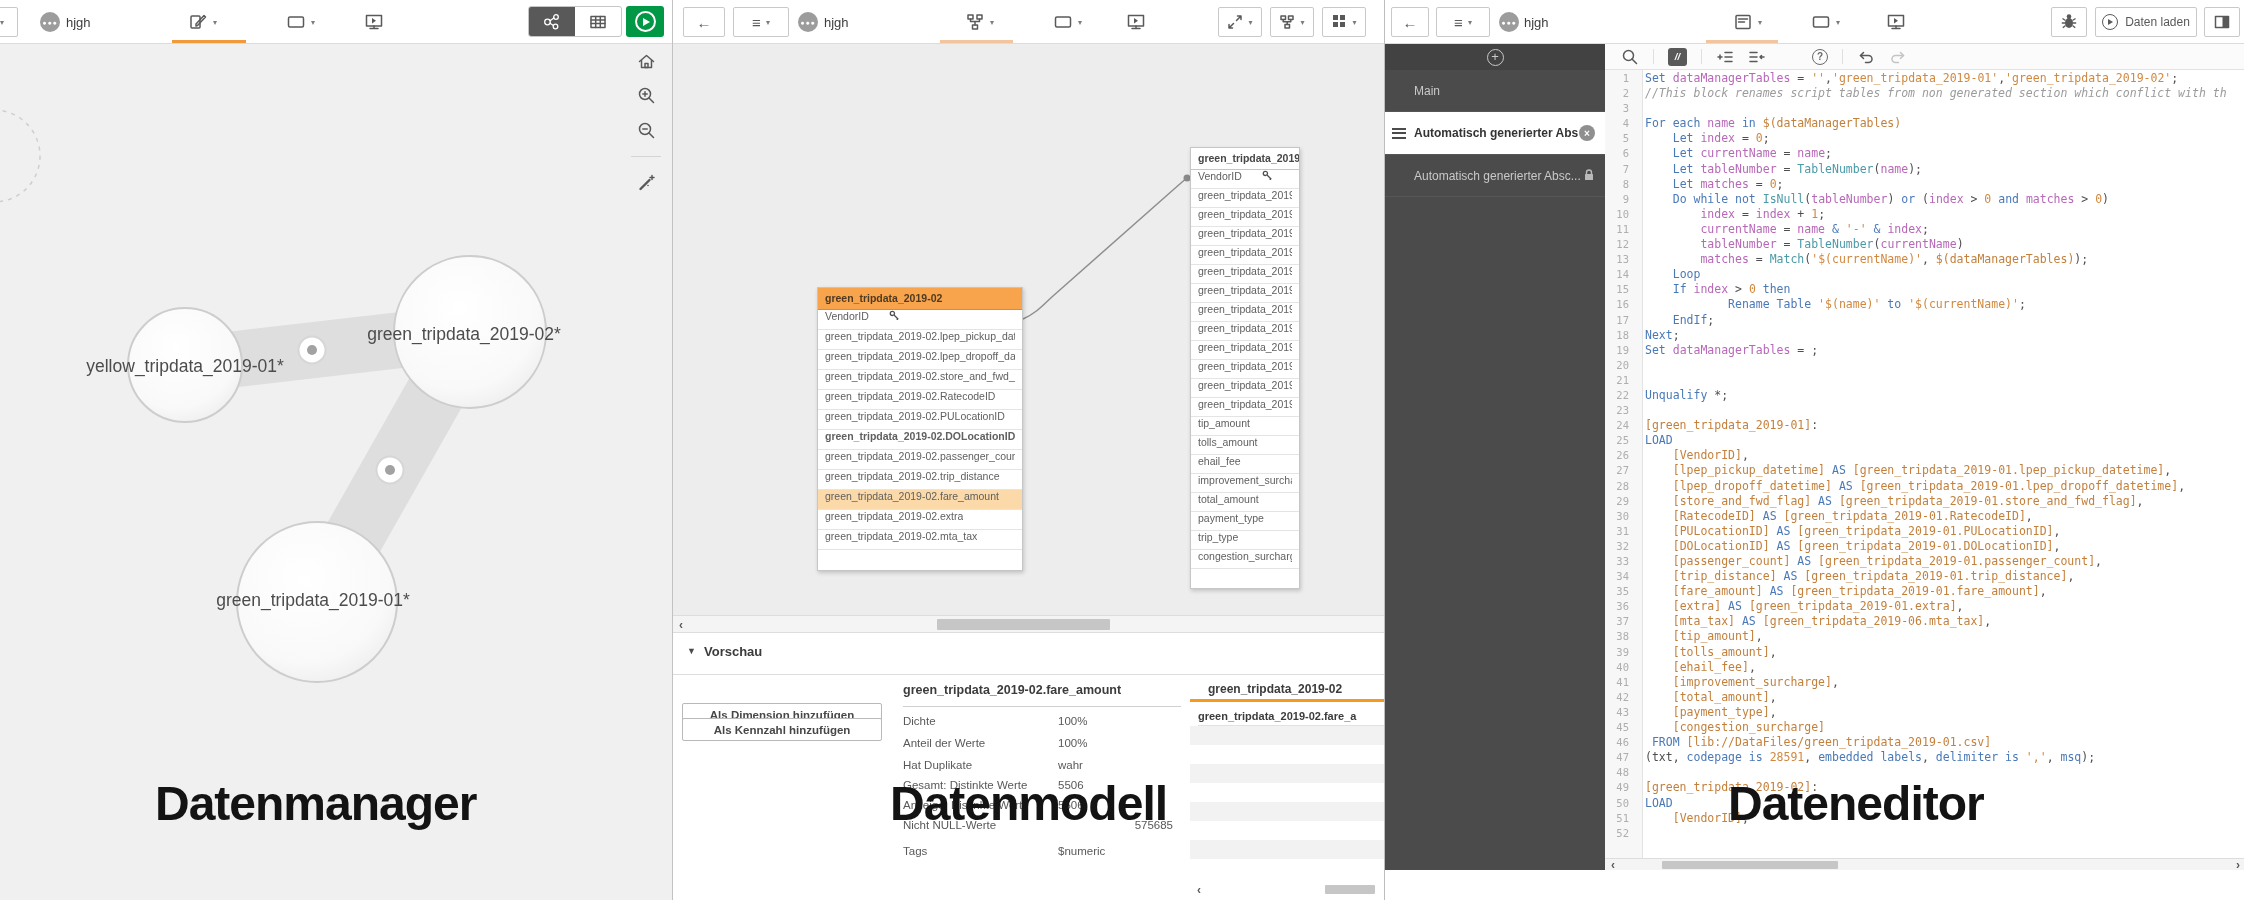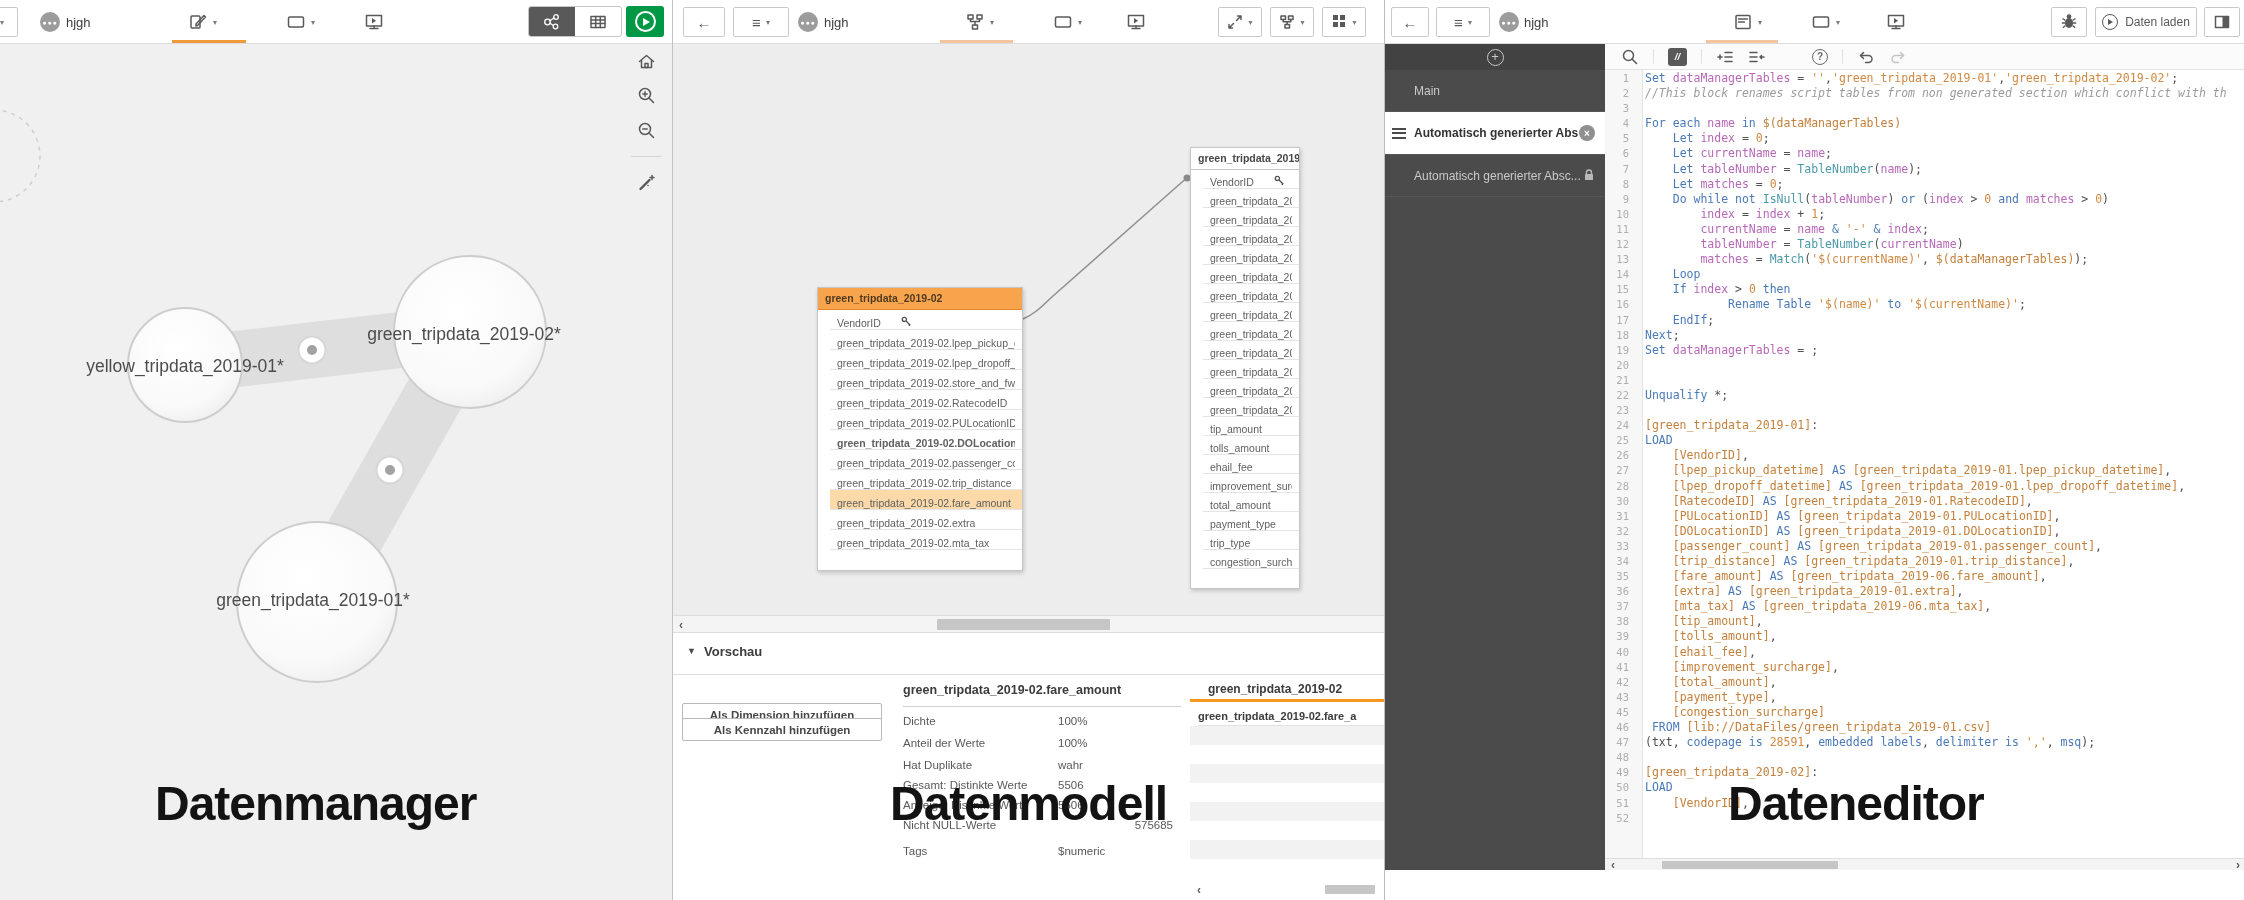--- a/index.html
+++ b/index.html
@@ -24,21 +24,21 @@
   .backg{font-size:15px;color:#595959;line-height:1;}
   
   .tools{position:absolute;right:12px;top:52px;width:28px;display:flex;flex-direction:column;align-items:center;gap:16px;z-index:4;}
   .tools .div{width:30px;height:1px;background:#d4d4d4;}
   
   .blabel{position:absolute;transform:translateX(-50%);font-size:17.5px;color:#4c4c4c;white-space:nowrap;z-index:3;}
   
   .dmtable{position:absolute;background:#fff;border:1px solid #c6c6c6;box-shadow:1px 2px 4px rgba(0,0,0,.18);font-size:10.5px;color:#606060;z-index:3;}
   .dmhead{height:22px;line-height:21px;padding:0 7px;font-weight:bold;color:#474747;background:#fff;border-bottom:1px solid #c6c6c6;white-space:nowrap;overflow:hidden;}
   .dmtable.t1 .dmhead{background:#f8a44c;border-bottom-color:#e08a2e;color:#4e3a22;}
-  .dmrow{height:20px;padding:0 7px;border-bottom:1px solid #e4e4e4;white-space:nowrap;overflow:hidden;display:flex;align-items:flex-end;gap:20px;margin-left:12px;}
+  .dmrow{height:20px;padding:0 7px;border-bottom:1px solid #e4e4e4;white-space:nowrap;overflow:hidden;display:flex;align-items:flex-start;gap:20px;}
   .dmtable.t2 .dmrow{height:19px;}
   .dmrow.hl{background:#fbd9a8;}
   .dmrow:last-child{border-bottom:none;}
   
   .hscroll{position:absolute;background:#f4f4f4;border-top:1px solid #ddd;border-bottom:1px solid #ddd;z-index:4;}
   .thumb{position:absolute;background:#c6c6c6;border-radius:1px;}
   .scar{position:absolute;font-size:12px;color:#5a5a5a;font-weight:bold;line-height:1;}
   #vorschau{position:absolute;left:0;right:0;top:633px;bottom:0;background:#fff;z-index:4;}
   #vs-head{position:absolute;left:0;right:0;top:0;height:42px;background:#fff;border-bottom:1px solid #ddd;}
   .vbtn{position:absolute;left:9px;width:200px;height:23px;border:1px solid #b9b9b9;border-radius:2px;background:#fff;
@@ -620,26 +620,27 @@
         <div class="crow"><span class="ln">19</span><span class="lt"><span class="tk-kw">Set </span><span class="tk-vr">dataManagerTables</span><span class="tk-pl"> = ;</span></span></div>
         <div class="crow"><span class="ln">20</span><span class="lt"></span></div>
         <div class="crow"><span class="ln">21</span><span class="lt"></span></div>
         <div class="crow"><span class="ln">22</span><span class="lt"><span class="tk-kw">Unqualify </span><span class="tk-pl">*;</span></span></div>
         <div class="crow"><span class="ln">23</span><span class="lt"></span></div>
         <div class="crow"><span class="ln">24</span><span class="lt"><span class="tk-br">[green_tripdata_2019-01]</span><span class="tk-pl">:</span></span></div>
         <div class="crow"><span class="ln">25</span><span class="lt"><span class="tk-kw">LOAD</span></span></div>
         <div class="crow"><span class="ln">26</span><span class="lt"><span class="tk-pl">    </span><span class="tk-br">[VendorID]</span><span class="tk-pl">,</span></span></div>
         <div class="crow"><span class="ln">27</span><span class="lt"><span class="tk-pl">    </span><span class="tk-br">[lpep_pickup_datetime]</span><span class="tk-kw"> AS </span><span class="tk-br">[green_tripdata_2019-01.lpep_pickup_datetime]</span><span class="tk-pl">,</span></span></div>
         <div class="crow"><span class="ln">28</span><span class="lt"><span class="tk-pl">    </span><span class="tk-br">[lpep_dropoff_datetime]</span><span class="tk-kw"> AS </span><span class="tk-br">[green_tripdata_2019-01.lpep_dropoff_datetime]</span><span class="tk-pl">,</span></span></div>
+        <div class="crow"><span class="ln">29</span><span class="lt"><span class="tk-pl">    </span><span class="tk-br">[store_and_fwd_flag]</span><span class="tk-kw"> AS </span><span class="tk-br">[green_tripdata_2019-01.store_and_fwd_flag]</span><span class="tk-pl">,</span></span></div>
         <div class="crow"><span class="ln">30</span><span class="lt"><span class="tk-pl">    </span><span class="tk-br">[RatecodeID]</span><span class="tk-kw"> AS </span><span class="tk-br">[green_tripdata_2019-01.RatecodeID]</span><span class="tk-pl">,</span></span></div>
         <div class="crow"><span class="ln">31</span><span class="lt"><span class="tk-pl">    </span><span class="tk-br">[PULocationID]</span><span class="tk-kw"> AS </span><span class="tk-br">[green_tripdata_2019-01.PULocationID]</span><span class="tk-pl">,</span></span></div>
         <div class="crow"><span class="ln">32</span><span class="lt"><span class="tk-pl">    </span><span class="tk-br">[DOLocationID]</span><span class="tk-kw"> AS </span><span class="tk-br">[green_tripdata_2019-01.DOLocationID]</span><span class="tk-pl">,</span></span></div>
         <div class="crow"><span class="ln">33</span><span class="lt"><span class="tk-pl">    </span><span class="tk-br">[passenger_count]</span><span class="tk-kw"> AS </span><span class="tk-br">[green_tripdata_2019-01.passenger_count]</span><span class="tk-pl">,</span></span></div>
         <div class="crow"><span class="ln">34</span><span class="lt"><span class="tk-pl">    </span><span class="tk-br">[trip_distance]</span><span class="tk-kw"> AS </span><span class="tk-br">[green_tripdata_2019-01.trip_distance]</span><span class="tk-pl">,</span></span></div>
-        <div class="crow"><span class="ln">35</span><span class="lt"><span class="tk-pl">    </span><span class="tk-br">[fare_amount]</span><span class="tk-kw"> AS </span><span class="tk-br">[green_tripdata_2019-06.fare_amount]</span><span class="tk-pl">,</span></span></div>
+        <div class="crow"><span class="ln">35</span><span class="lt"><span class="tk-pl">    </span><span class="tk-br">[fare_amount]</span><span class="tk-kw"> AS </span><span class="tk-br">[green_tripdata_2019-01.fare_amount]</span><span class="tk-pl">,</span></span></div>
         <div class="crow"><span class="ln">36</span><span class="lt"><span class="tk-pl">    </span><span class="tk-br">[extra]</span><span class="tk-kw"> AS </span><span class="tk-br">[green_tripdata_2019-01.extra]</span><span class="tk-pl">,</span></span></div>
         <div class="crow"><span class="ln">37</span><span class="lt"><span class="tk-pl">    </span><span class="tk-br">[mta_tax]</span><span class="tk-kw"> AS </span><span class="tk-br">[green_tripdata_2019-06.mta_tax]</span><span class="tk-pl">,</span></span></div>
         <div class="crow"><span class="ln">38</span><span class="lt"><span class="tk-pl">    </span><span class="tk-br">[tip_amount]</span><span class="tk-pl">,</span></span></div>
         <div class="crow"><span class="ln">39</span><span class="lt"><span class="tk-pl">    </span><span class="tk-br">[tolls_amount]</span><span class="tk-pl">,</span></span></div>
         <div class="crow"><span class="ln">40</span><span class="lt"><span class="tk-pl">    </span><span class="tk-br">[ehail_fee]</span><span class="tk-pl">,</span></span></div>
         <div class="crow"><span class="ln">41</span><span class="lt"><span class="tk-pl">    </span><span class="tk-br">[improvement_surcharge]</span><span class="tk-pl">,</span></span></div>
         <div class="crow"><span class="ln">42</span><span class="lt"><span class="tk-pl">    </span><span class="tk-br">[total_amount]</span><span class="tk-pl">,</span></span></div>
         <div class="crow"><span class="ln">43</span><span class="lt"><span class="tk-pl">    </span><span class="tk-br">[payment_type]</span><span class="tk-pl">,</span></span></div>
         <div class="crow"><span class="ln">45</span><span class="lt"><span class="tk-pl">    </span><span class="tk-br">[congestion_surcharge]</span></span></div>
         <div class="crow"><span class="ln">46</span><span class="lt"><span class="tk-pl"> </span><span class="tk-kw">FROM </span><span class="tk-br">[lib://DataFiles/green_tripdata_2019-01.csv]</span></span></div>

